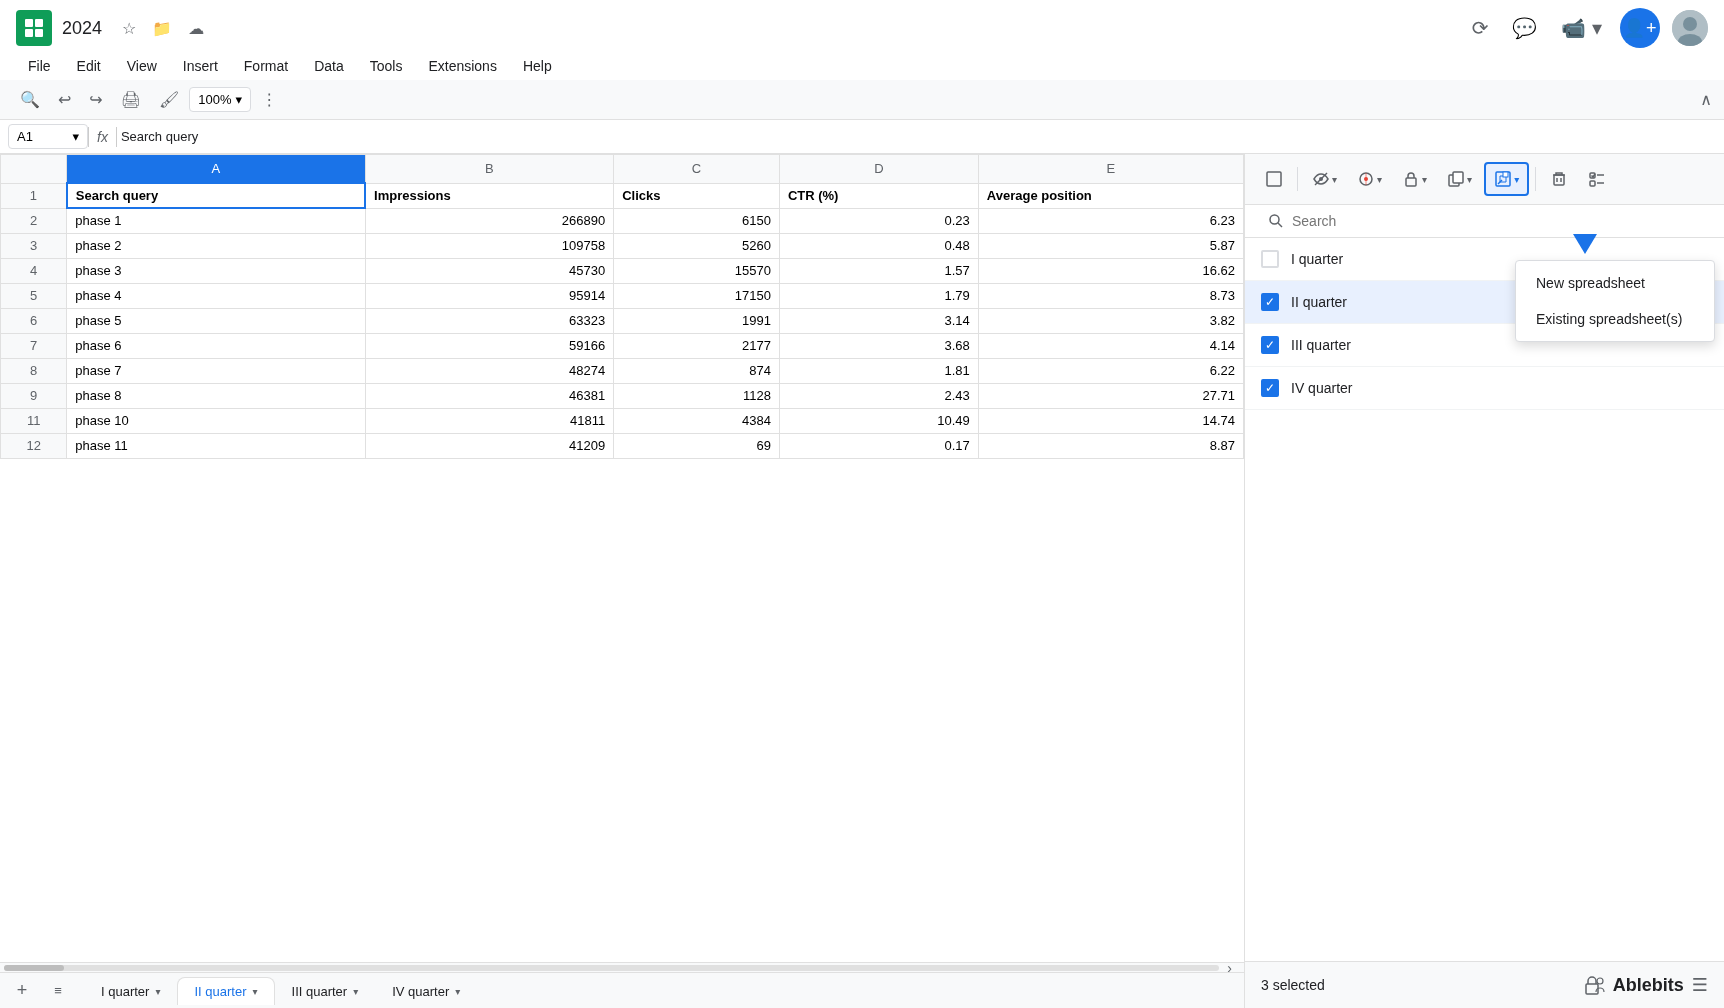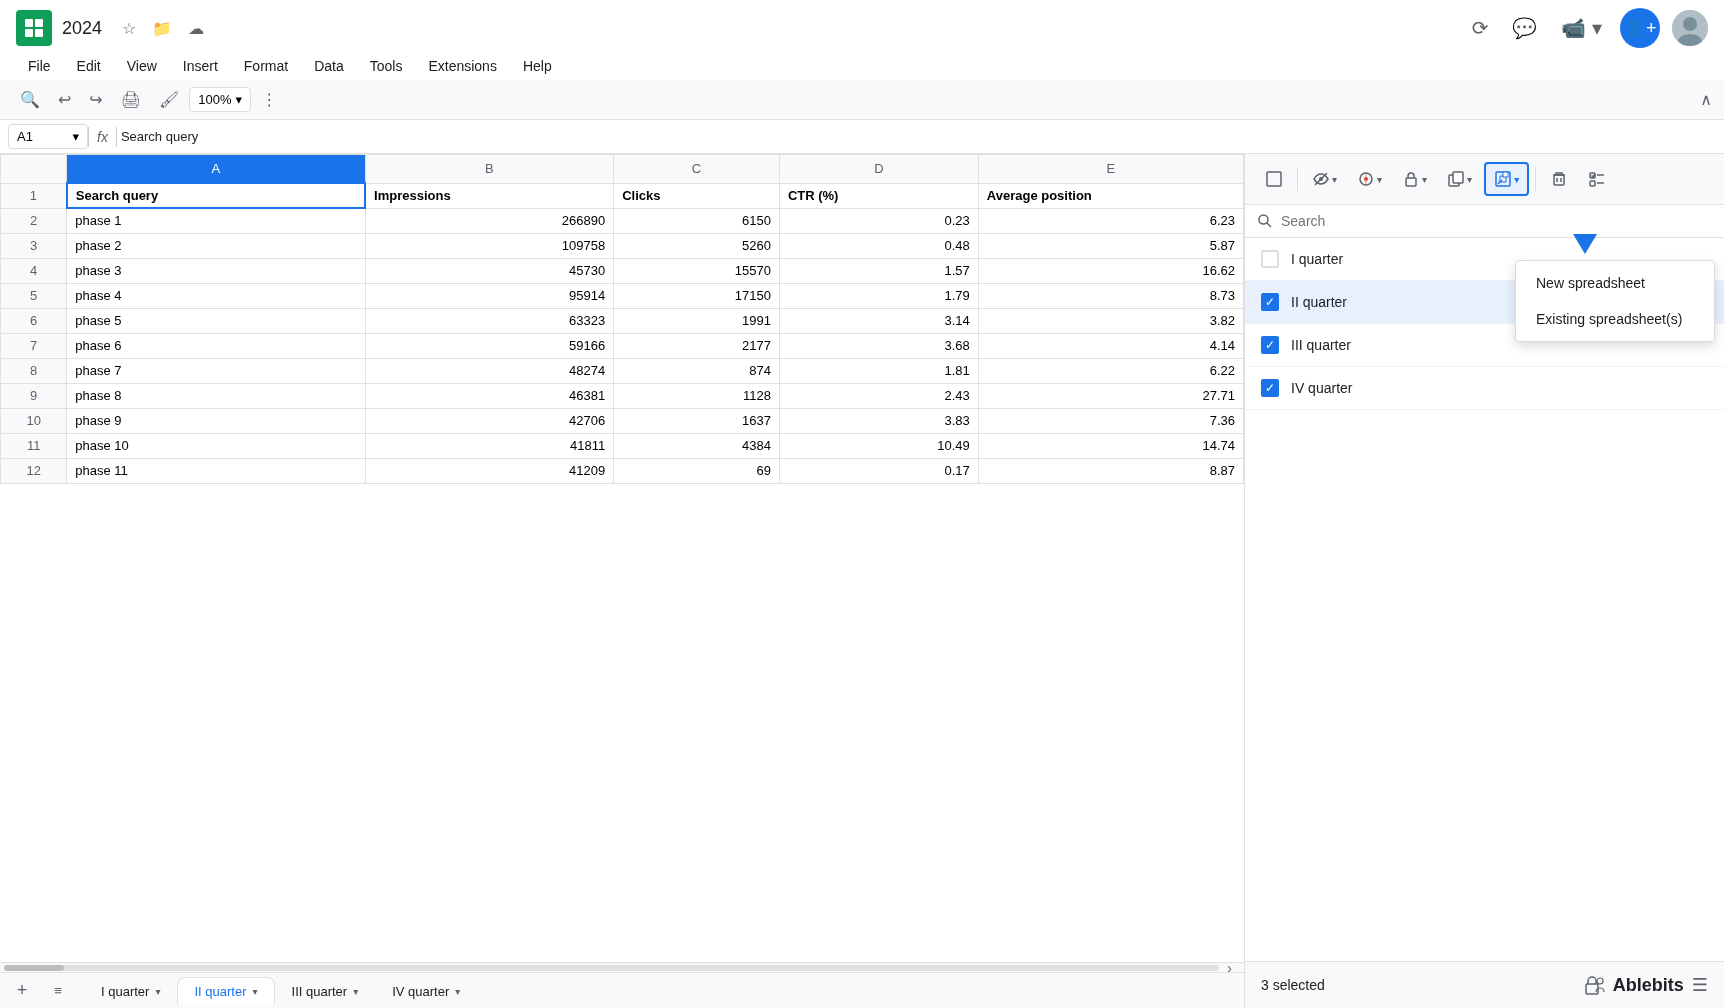--- a/index.html
+++ b/index.html
@@ -304,21 +304,21 @@
       position: relative;
     }
     .sm-tool-btn.highlighted {
       border: 2px solid #1a73e8;
       background: #e8f0fe;
     }
     .sm-separator { width: 1px; height: 24px; background: #dadce0; margin: 0 2px; }
     .sm-tool-arrow { font-size: 10px; }
 
     .sm-search {
-      padding: 8px 12px;
+      padding: 8px 23px;
       display: flex;
       align-items: flex-end;
       gap: 8px;
       border-bottom: 1px solid #e0e0e0;
     }
     .sm-search-input {
       flex: 1;
       border: none;
       outline: none;
       font-size: 14px;
@@ -603,28 +603,20 @@
           </tr>
           <tr>
             <td class="row-header">9</td>
             <td class="data-cell text-cell">phase 8</td>
             <td class="data-cell num-cell">46381</td>
             <td class="data-cell num-cell">1128</td>
             <td class="data-cell num-cell">2.43</td>
             <td class="data-cell num-cell">27.71</td>
           </tr>
           <tr>
-            <td class="row-header">10</td>
-            <td class="data-cell text-cell">phase 9</td>
-            <td class="data-cell num-cell">42706</td>
-            <td class="data-cell num-cell">1637</td>
-            <td class="data-cell num-cell">3.83</td>
-            <td class="data-cell num-cell">7.36</td>
-          </tr>
-          <tr>
             <td class="row-header">11</td>
             <td class="data-cell text-cell">phase 10</td>
             <td class="data-cell num-cell">41811</td>
             <td class="data-cell num-cell">4384</td>
             <td class="data-cell num-cell">10.49</td>
             <td class="data-cell num-cell">14.74</td>
           </tr>
           <tr>
             <td class="row-header">12</td>
             <td class="data-cell text-cell">phase 11</td>

